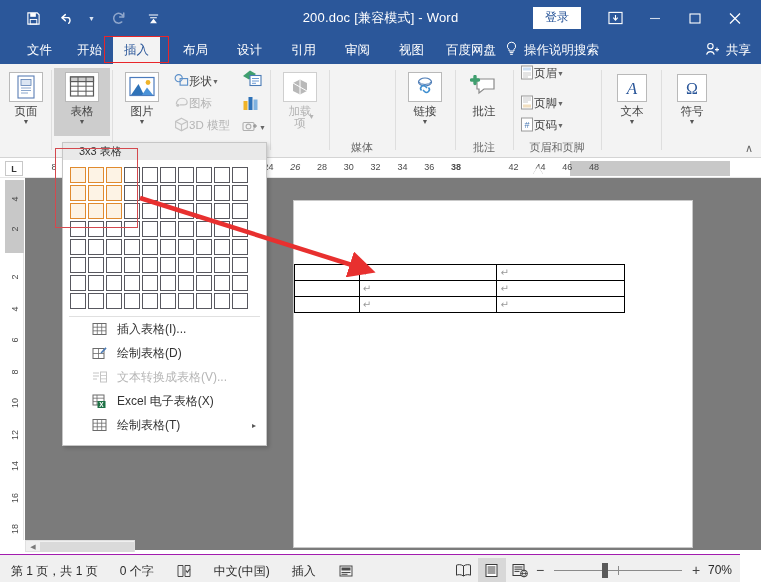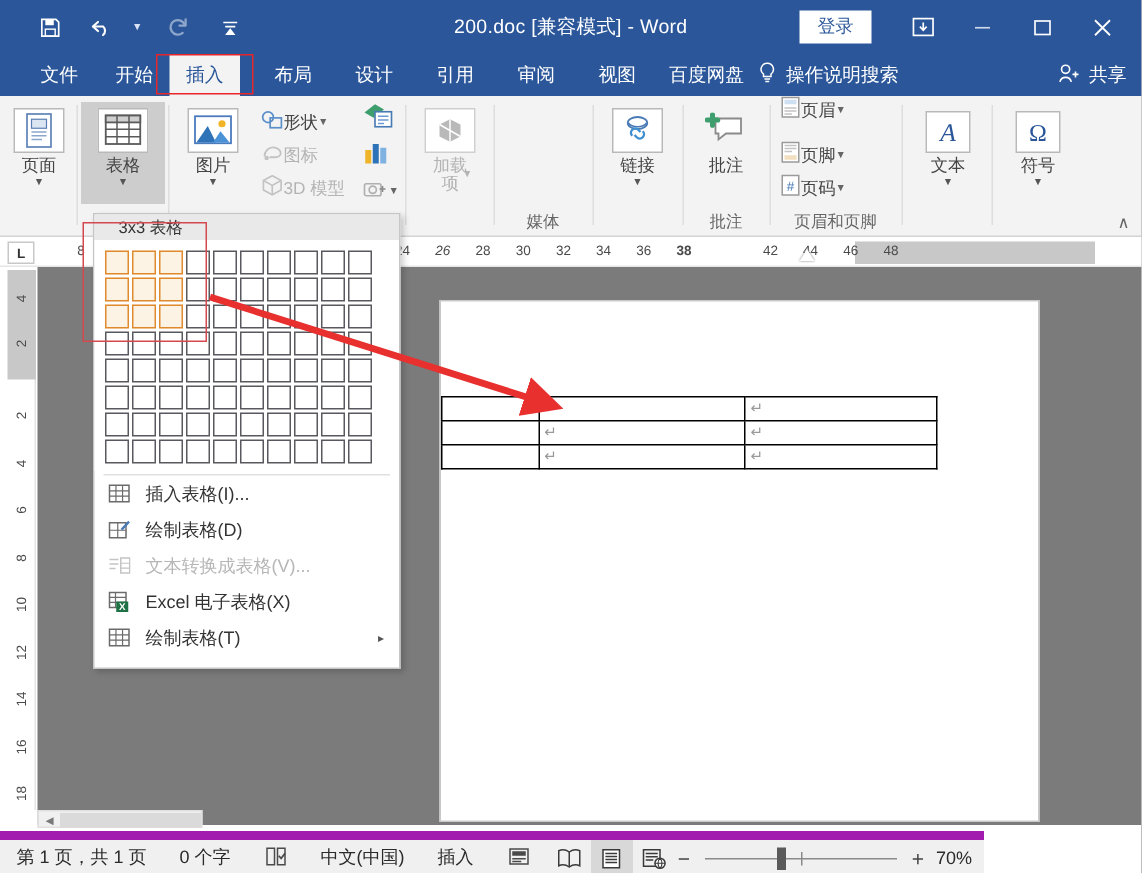--- a/index.html
+++ b/index.html
@@ -115,38 +115,38 @@
   }
   #tm-header { height:17px; background:#e9e9e9; font-size:11px; color:#333;
                display:flex; align-items:center; padding-left:16px; }
   #grid-wrap { position:relative; padding:6px 0 4px 6px; background:#ffffff; }
   .grid-row { display:flex; height:18px; }
   .gcell { width:18px; height:18px; padding:1px; }
   .gcell i { display:block; width:100%; height:100%; border:1px solid #58585f; background:#ffffff; }
   .gcell.on i { border:1.5px solid #e08a2e; background:#fdf3e5; }
   #tm-divider { height:1px; background:#e0e0e0; margin:2px 6px 0; }
   .mitem { height:24px; display:flex; align-items:center; font-size:12px; color:#333;
-           padding-left:8px; gap:9px; }
+           padding-left:8px; gap:9px;margin-left:20px; }
   .mitem.dimmed { color:#b6b6b6; }
   .mi-ico { width:17px; height:17px; display:flex; align-items:center; justify-content:center; }
   .mi-arrow { margin-left:auto; margin-right:10px; font-size:8px; color:#555; }
 
   
   #grid-red-box {
     position:absolute; left:55px; top:148px; width:83px; height:80px;
     border:1.4px solid #d4494e; z-index:40; pointer-events:none;
   }
   #annot-arrow { position:absolute; left:0; top:0; width:761px; height:582px;
                  z-index:45; pointer-events:none; }
 
   
   #statusbar {
-    position:absolute; left:0; top:554px; width:656px; height:28px;
-    background:#f0f0f0; border-top:6px solid #a21caf;
-    font-size:12px; color:#2a2a2a; display:flex; align-items:flex-start;
+    position:absolute; left:0; top:554px; width:740px; height:28px;
+    background:#f0f0f0; border-top:1px solid #a21caf;
+    font-size:12px; color:#2a2a2a; display:flex; align-items:flex-end;
   }
   .sb-item { padding:0 11px; height:22px; display:flex; align-items:center; gap:5px; white-space:nowrap; }
   #sb-right { margin-left:auto; display:flex; align-items:center; }
   .viewbtn { width:28px; height:24px; display:flex; align-items:center; justify-content:center; }
   .viewbtn.active { background:#d8d8d8; }
   #zoom-slider { position:relative; width:128px; height:20px; margin:0 8px; display:flex; align-items:center; }
   #zoom-line { position:absolute; left:0; top:10px; width:128px; height:1px; background:#8a8a8a; }
   #zoom-mid { position:absolute; left:64px; top:6px; width:1px; height:9px; background:#8a8a8a; }
   #zoom-thumb { position:absolute; left:48px; top:3px; width:6px; height:15px; background:#5a5a5a; }
   #zoom-pct { padding:0 8px 0 6px; font-size:12px; }

